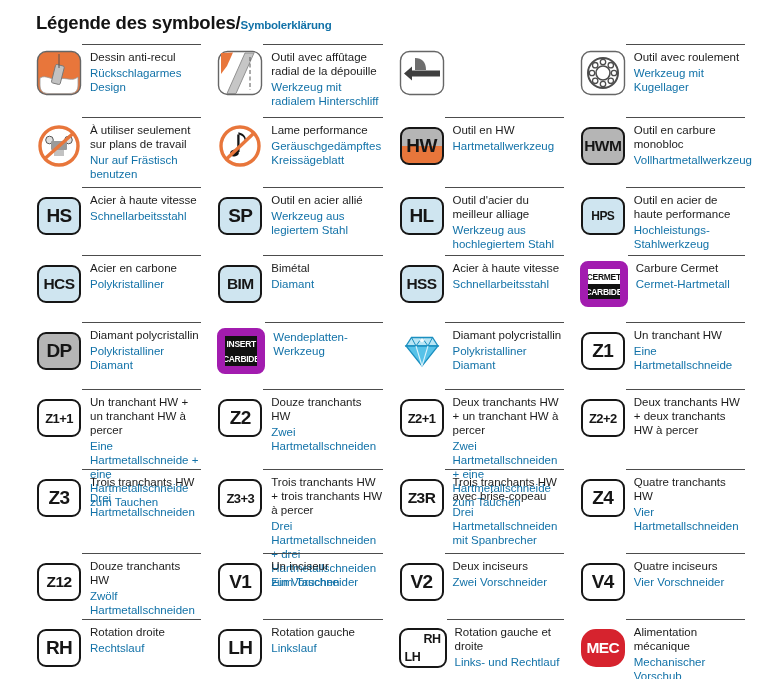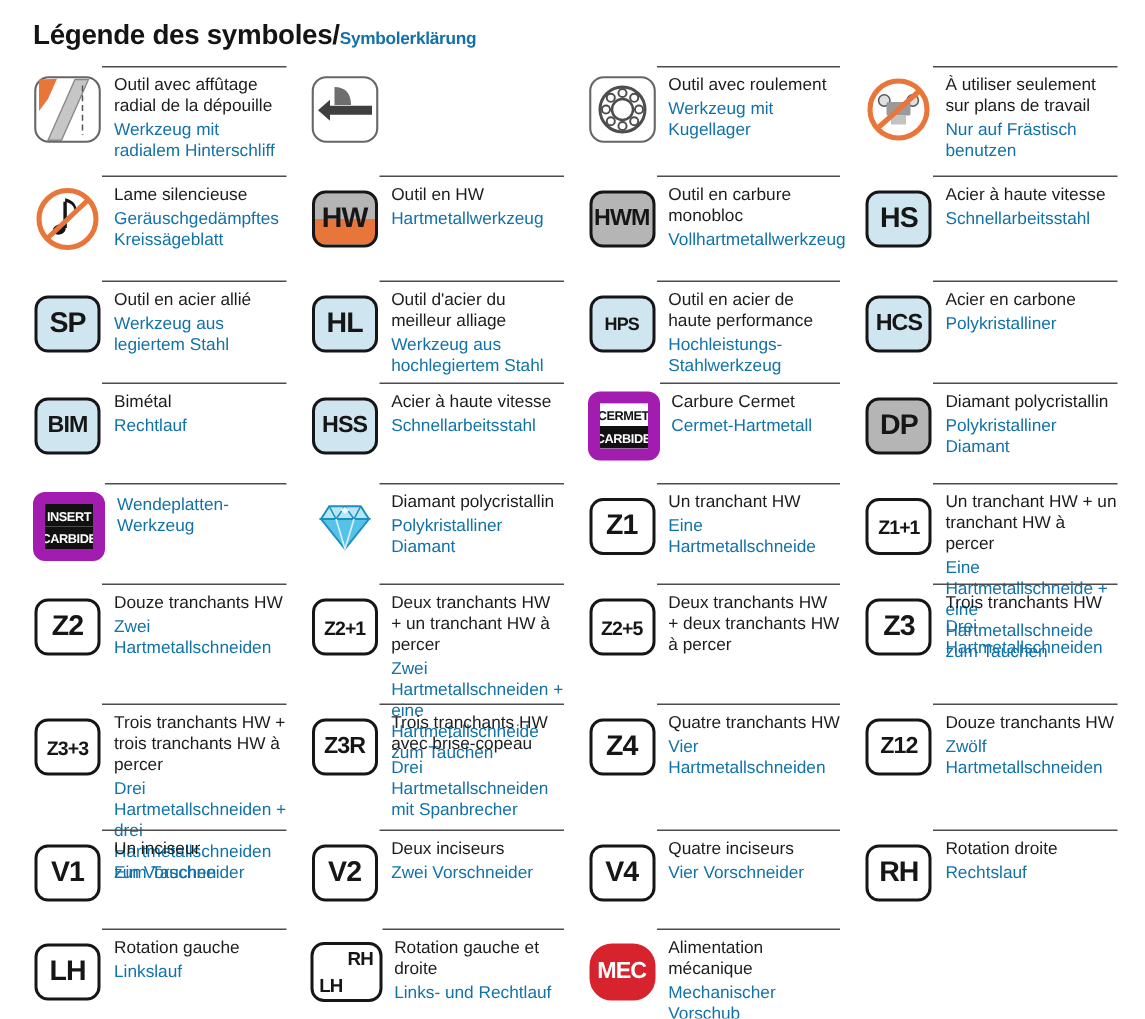--- a/index.html
+++ b/index.html
@@ -1,17 +1,17 @@
 <!DOCTYPE html>
 <html><head>
 <meta charset="utf-8">
 <style>
   html,body{margin:0;padding:0;background:#fff;}
   body{width:763px;height:679px;overflow:hidden;font-family:"Liberation Sans",sans-serif;}
-  .page{width:763px;height:679px;box-sizing:border-box;padding:10px 8px 0 22px;}
+  .page{width:763px;height:679px;box-sizing:border-box;padding:10px 8px 0 36px;}
   .title{font-size:18.5px;font-weight:bold;color:#141414;margin:2px 0 10px 0;letter-spacing:-0.2px;}
   .title .de{color:#1272a8;}
   .grid{display:grid;grid-template-columns:repeat(4,1fr);grid-template-rows:73px 70px 68px 67px 67px 80px 84px 66px 57px;column-gap:6px;}
   .cell{display:flex;align-items:flex-start;padding-right:10px;min-width:0;}
   .icon-box{flex:0 0 46px;height:46px;margin-top:6px;display:flex;align-items:center;justify-content:center;}
   .text-box{flex:1;border-top:1px solid #4c4c4c;padding:5px 0 0 8px;min-width:0;}
   .fr{color:#1c1c1c;font-size:11.5px;line-height:1.22;}
   .de{color:#1272a8;font-size:11.5px;line-height:1.22;margin-top:2px;}
   .badge{width:44px;height:38px;box-sizing:border-box;border:2px solid #161616;border-radius:9px;
          display:flex;align-items:center;justify-content:center;font-weight:bold;letter-spacing:-0.6px;color:#161616;}
@@ -21,20 +21,34 @@
               font-weight:bold;font-size:12.5px;color:#161616;background:#fff;letter-spacing:-0.5px;}
   .badge-diag .t{position:absolute;top:2px;right:4px;}
   .badge-diag .b{position:absolute;bottom:2px;left:4px;}
 </style>
 </head>
 <body>
 
 <div class="page">
   <div class="title"><span>Légende des symboles/</span><span class="de">Symbolerklärung</span></div>
   <div class="grid" id="grid">
+  <div class="cell">
+    <div class="icon-box">
+          <svg width="46" height="46" viewBox="0 0 46 46">
+            <rect x="1.5" y="1.5" width="43" height="43" rx="9" fill="#e8763b" stroke="#666" stroke-width="1.4"></rect>
+            <path d="M4 28 C10 24 16 31 23 29 C31 27 36 32 42 27 L42 35 C42 41 39 43.5 33 43.5 L13 43.5 C7 43.5 4 41 4 35 Z" fill="#fff" stroke="#999" stroke-width="0.8"></path>
+            <rect x="17.5" y="15" width="9" height="19" rx="1.5" transform="rotate(14 22 24)" fill="#c2c2c2" stroke="#777" stroke-width="0.9"></rect>
+            <line x1="23" y1="4" x2="23" y2="18" stroke="#555" stroke-width="1"></line>
+          </svg>
+        </div>
+    <div class="text-box">
+      <div class="fr">Dessin anti-recul</div>
+      <div class="de">Rückschlagarmes Design</div>
+    </div>
+  </div>
 
   <div class="cell">
     <div class="icon-box">
           <svg width="46" height="46" viewBox="0 0 46 46">
             <rect x="1.5" y="1.5" width="43" height="43" rx="9" fill="#fff" stroke="#666" stroke-width="1.4"></rect>
             <path d="M4 3 L16 2.5 L10 16 L4 24 Z" fill="#e8763b"></path>
             <path d="M28 3 L37 3 L19 43.5 L10 43.5 Z" fill="#c6c6c6" stroke="#888" stroke-width="0.9"></path>
             <line x1="33" y1="7" x2="33" y2="40" stroke="#555" stroke-width="1" stroke-dasharray="4 2.5"></line>
           </svg>
         </div>
@@ -99,21 +113,21 @@
     <div class="icon-box">
           <svg width="46" height="46" viewBox="0 0 46 46">
             <circle cx="23" cy="23" r="19" fill="#fff" stroke="#e8763b" stroke-width="3.4"></circle>
             <ellipse cx="17.5" cy="30" rx="4.4" ry="3.3" fill="#141414" transform="rotate(-18 17.5 30)"></ellipse>
             <line x1="21.4" y1="29" x2="21.4" y2="11.5" stroke="#141414" stroke-width="2.3"></line>
             <path d="M21.4 11.5 C26.5 12.5 28.5 15.5 27.5 20.5 C31 15.5 27.5 10.5 21.4 9.2 Z" fill="#141414"></path>
             <line x1="10" y1="35.5" x2="36.5" y2="10.5" stroke="#e8763b" stroke-width="3.4"></line>
           </svg>
         </div>
     <div class="text-box">
-      <div class="fr">Lame silencieuse</div>
+      <div class="fr">Lame performance</div>
       <div class="de">Geräuschgedämpftes Kreissägeblatt</div>
     </div>
   </div>
 
   <div class="cell">
     <div class="icon-box">
           <div class="badge" style="background: linear-gradient(rgb(181, 181, 181) 50%, rgb(232, 118, 59) 50%); font-size: 19px;">HW</div>
         </div>
     <div class="text-box">
       <div class="fr">Outil en HW</div>
@@ -180,21 +194,21 @@
       <div class="de">Polykristalliner</div>
     </div>
   </div>
 
   <div class="cell">
     <div class="icon-box">
           <div class="badge" style="background: rgb(207, 229, 240); color: rgb(22, 22, 22); font-size: 15.5px;">BIM</div>
         </div>
     <div class="text-box">
       <div class="fr">Bimétal</div>
-      <div class="de">Rechtlauf</div>
+      <div class="de">Diamant</div>
     </div>
   </div>
 
   <div class="cell">
     <div class="icon-box">
           <div class="badge" style="background: rgb(207, 229, 240); color: rgb(22, 22, 22); font-size: 15.5px;">HSS</div>
         </div>
     <div class="text-box">
       <div class="fr">Acier à haute vitesse</div>
       <div class="de">Schnellarbeitsstahl</div>
@@ -287,21 +301,21 @@
           <div class="badge" style="background: rgb(255, 255, 255); color: rgb(22, 22, 22); font-size: 13px;">Z2+1</div>
         </div>
     <div class="text-box">
       <div class="fr">Deux tranchants HW + un tranchant HW à percer</div>
       <div class="de">Zwei Hartmetallschneiden + eine Hartmetallschneide zum Tauchen</div>
     </div>
   </div>
 
   <div class="cell">
     <div class="icon-box">
-          <div class="badge" style="background: rgb(255, 255, 255); color: rgb(22, 22, 22); font-size: 13px;">Z2+5</div>
+          <div class="badge" style="background: rgb(255, 255, 255); color: rgb(22, 22, 22); font-size: 13px;">Z2+2</div>
         </div>
     <div class="text-box">
       <div class="fr">Deux tranchants HW + deux tranchants HW à percer</div>
     </div>
   </div>
 
   <div class="cell">
     <div class="icon-box">
           <div class="badge" style="background: rgb(255, 255, 255); color: rgb(22, 22, 22); font-size: 19px;">Z3</div>
         </div>

